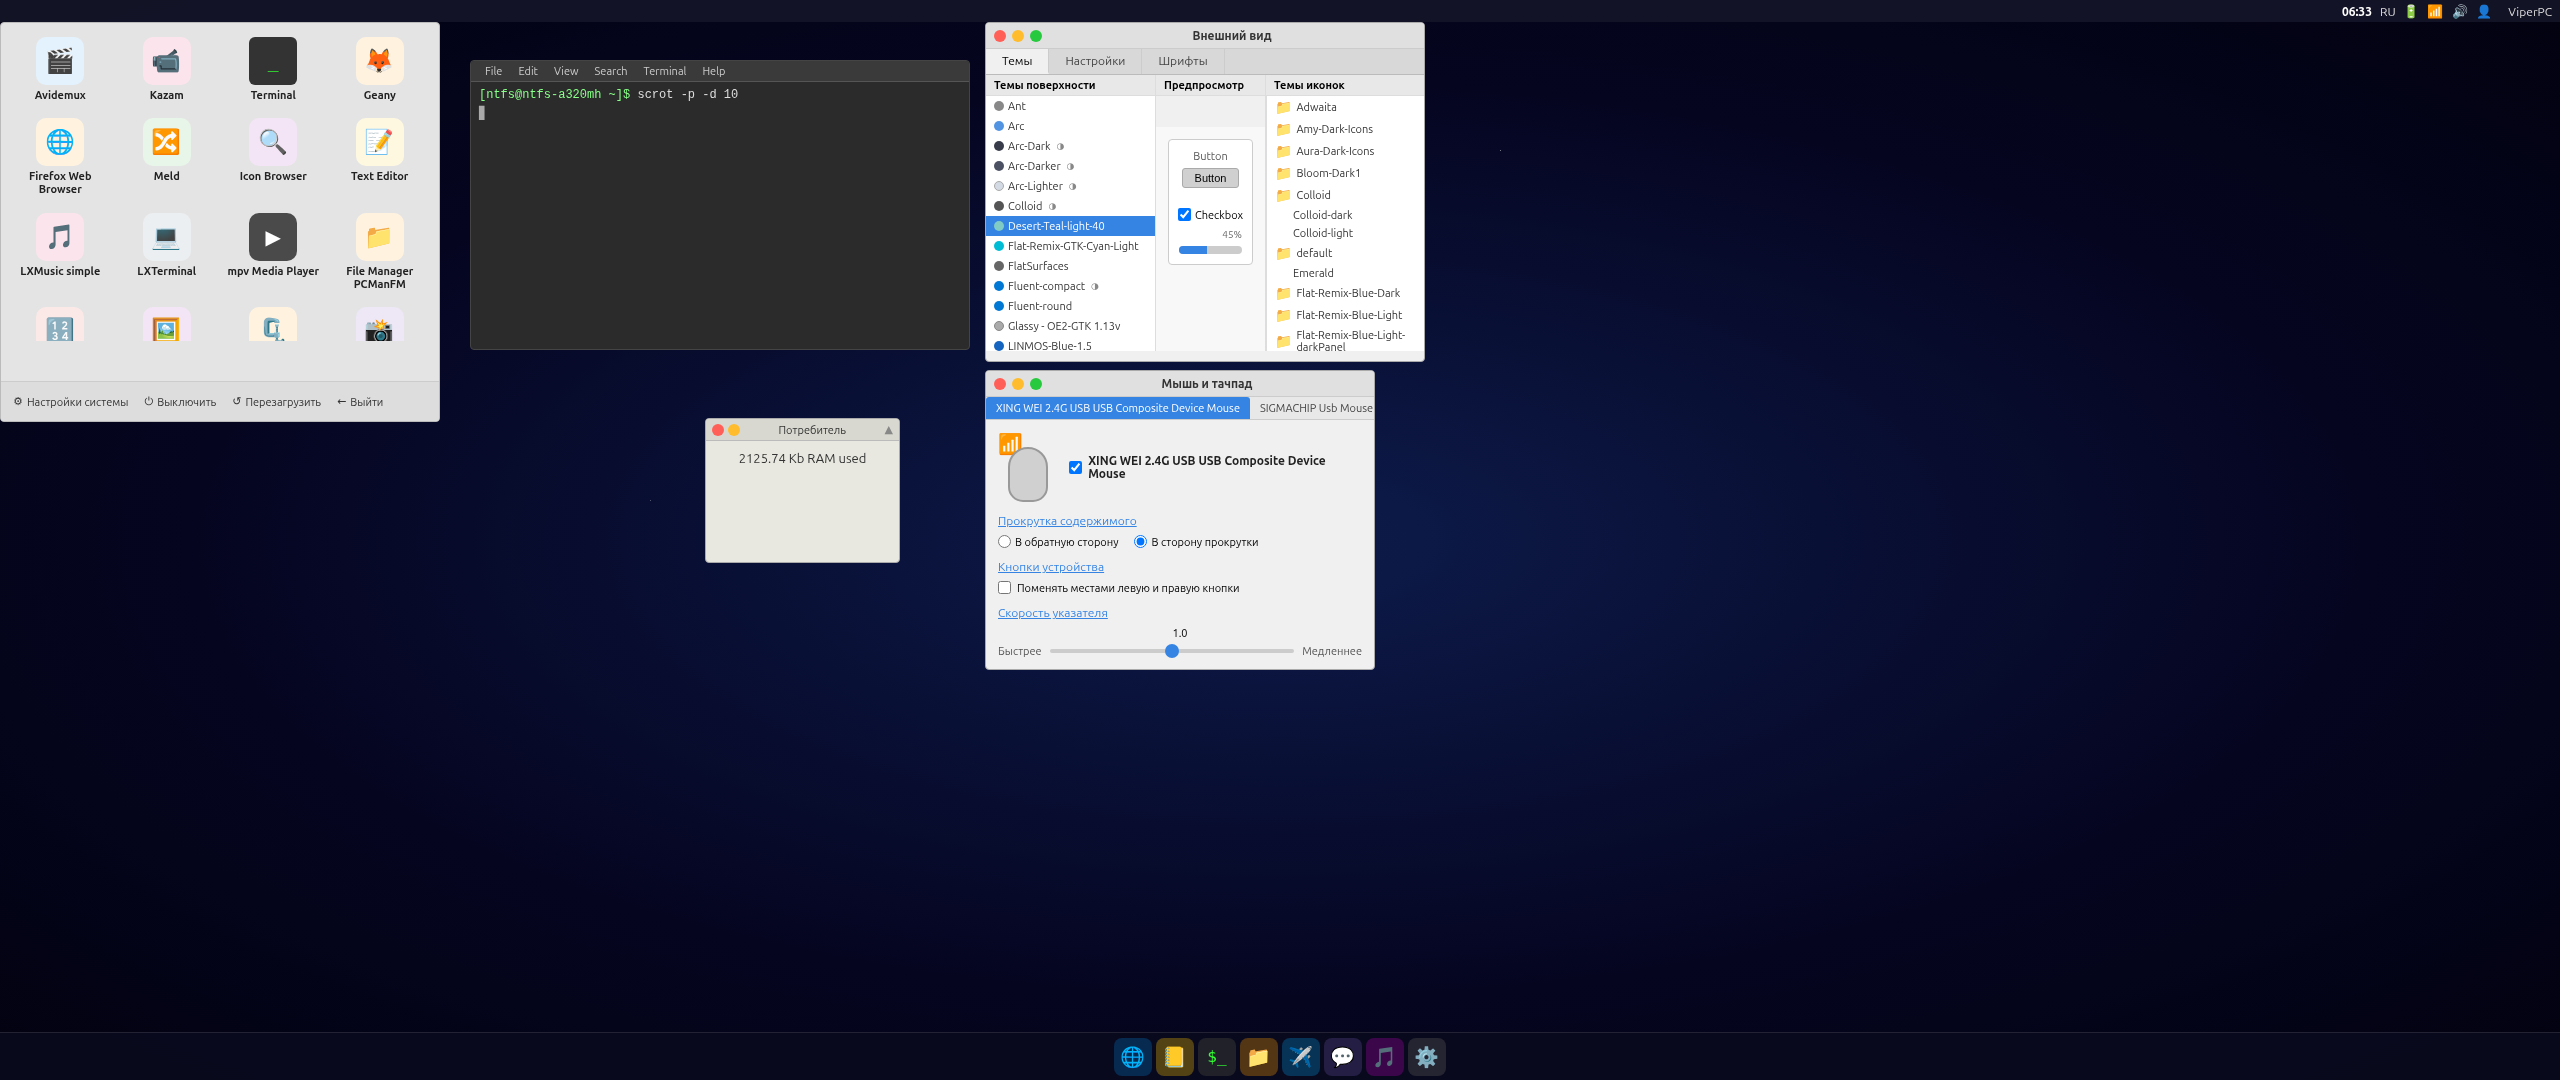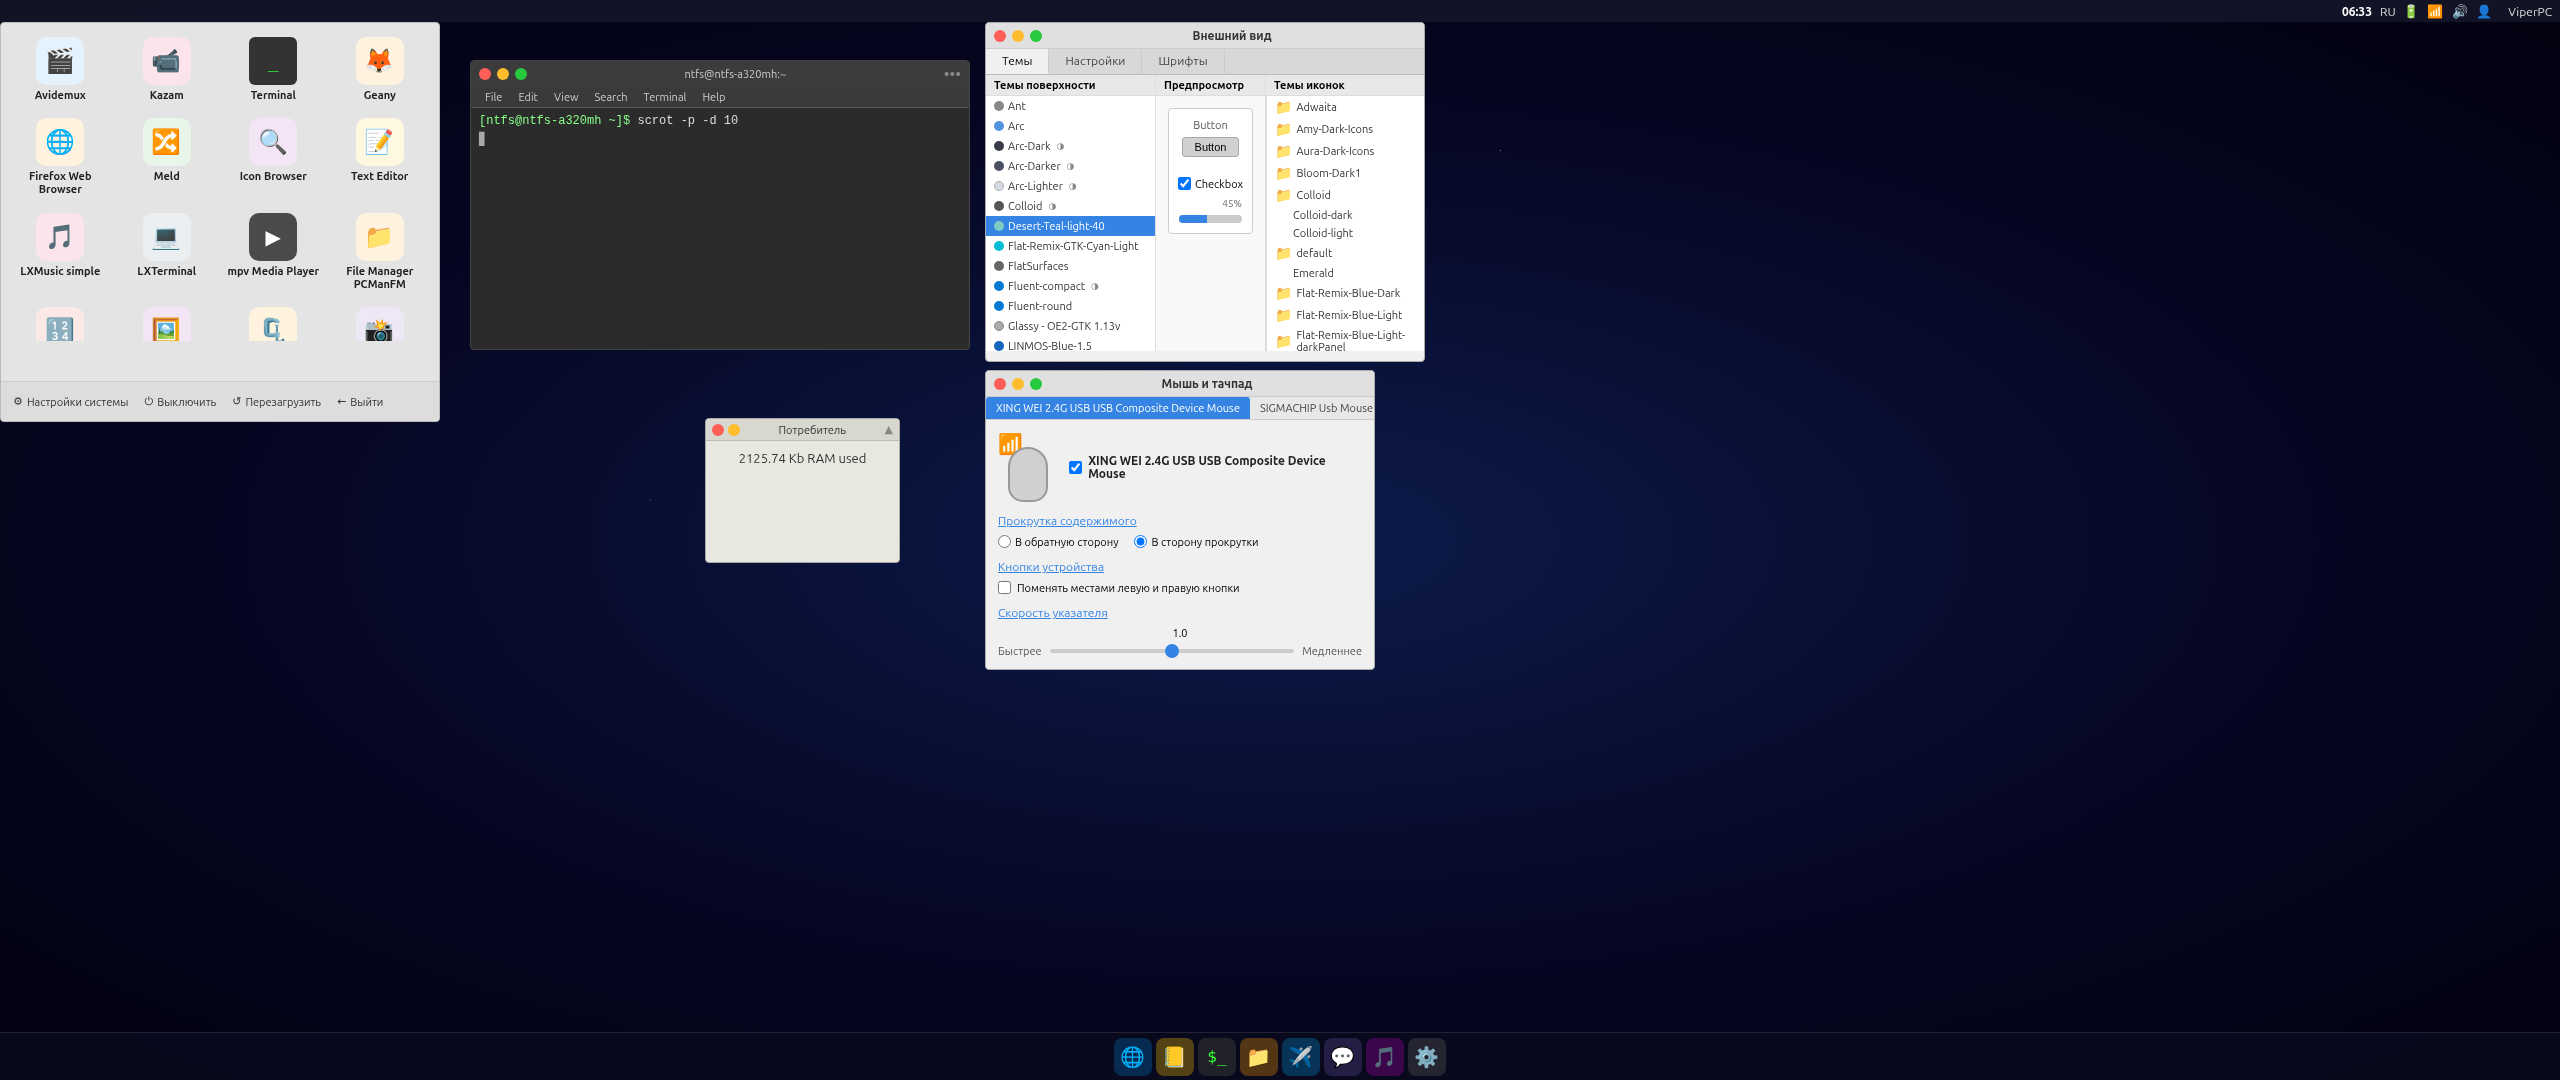--- a/index.html
+++ b/index.html
@@ -591,27 +591,20 @@
       <span>Перезагрузить</span>
     </div>
     <div class="bottom-action">
       <span>←</span>
       <span>Выйти</span>
     </div>
   </div>
 </div>
 
 <div class="terminal-window">
-  <div class="terminal-titlebar">
-    <div class="win-btn win-btn-close"></div>
-    <div class="win-btn win-btn-min"></div>
-    <div class="win-btn win-btn-max"></div>
-    <span class="terminal-title">ntfs@ntfs-a320mh:~</span>
-    <span style="color:#888;font-size:16px;cursor:pointer;">•••</span>
-  </div>
   <div class="terminal-menu">
     <span class="terminal-menu-item">File</span>
     <span class="terminal-menu-item">Edit</span>
     <span class="terminal-menu-item">View</span>
     <span class="terminal-menu-item">Search</span>
     <span class="terminal-menu-item">Terminal</span>
     <span class="terminal-menu-item">Help</span>
   </div>
   <div class="terminal-content">
     <div>
@@ -692,21 +685,21 @@
             <span>Glassy - OE2-GTK 1.13v</span>
           </div>
         <div class="theme-item">
             <div class="theme-dot" style="background:#1565C0;"></div>
             <span>LINMOS-Blue-1.5</span>
           </div>
 
       </div>
     </div>
 
-    <div style="display:flex;flex-direction:column;width:110px;border-right:1px solid #ddd;">
+    <div style="display:flex;flex-direction:column;width:110px;border-right:1px solid #ddd;gap:31px;">
       <div style="background:#e8e8e8;padding:4px 8px;font-size:11px;font-weight:bold;border-bottom:1px solid #ddd;">Предпросмотр</div>
       <div class="theme-preview">
         <div style="background:#fff;border:1px solid #ccc;border-radius:4px;padding:10px;text-align:center;">
           <div style="font-size:11px;margin-bottom:6px;color:#555;">Button</div>
           <button class="preview-button">Button</button>
           <div class="preview-checkbox" style="margin-top:20px;justify-content:center;">
             <input type="checkbox" checked="" style="">
             <span>Checkbox</span>
           </div>
           <div style="font-size:10px;color:#666;margin-top:8px;text-align:right;">45%</div>

